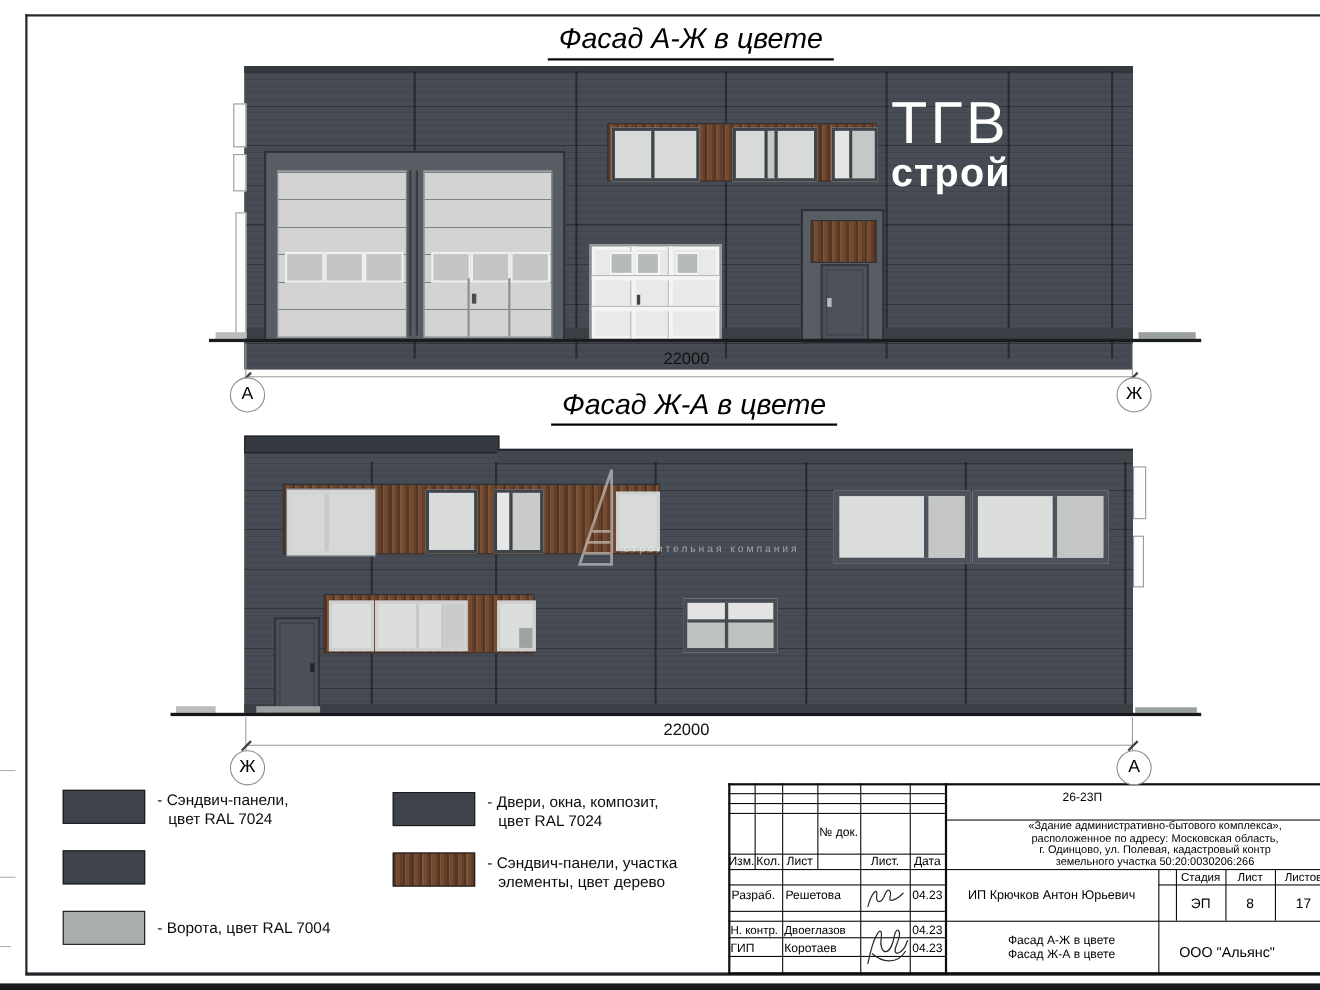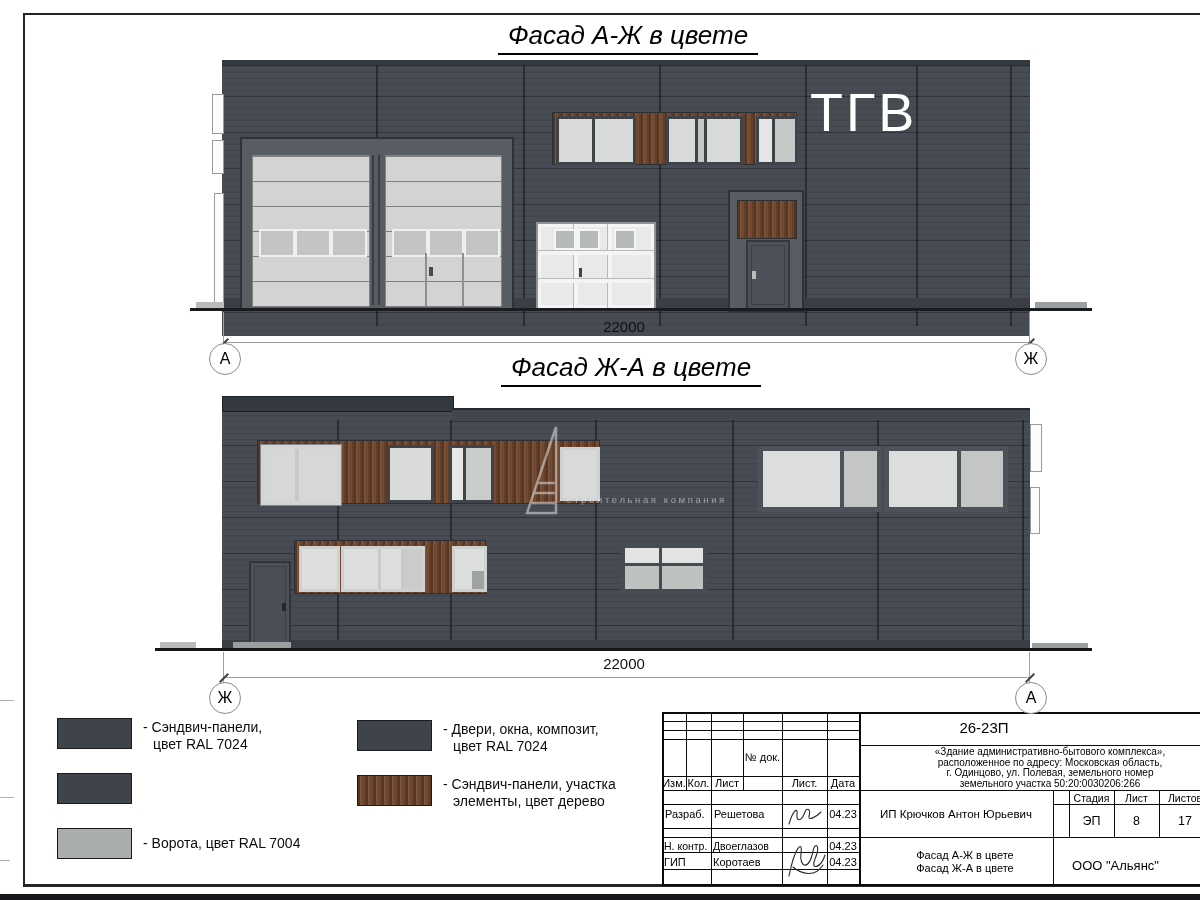--- a/index.html
+++ b/index.html
@@ -117,20 +117,21 @@
       <div class="mull" style="left:35px;width:3px"></div>
     </div>
     <div class="win" style="left:534px;top:56px;width:36px;height:43px">
       <div class="abs" style="left:0;top:0;bottom:0;width:13px;background:#e4e5e4"></div>
       <div class="mull" style="left:13px;width:3px"></div>
       <div class="abs" style="left:16px;top:0;bottom:0;right:0;background:#c5c8c7"></div>
     </div>
 
     <div class="abs" style="left:588px;top:26px;width:210px">
       <div class="logo1">ТГВ</div>
+      <div class="logo2">строй</div>
     </div>
 
     <div class="white-box" style="left:-10px;top:34px;width:10px;height:38px"></div>
     <div class="white-box" style="left:-10px;top:80px;width:10px;height:32px"></div>
     <div class="white-box" style="left:-8px;top:133px;width:8px;height:112px"></div>
   </div>
 
   <div class="pad" style="left:196px;top:302px;width:28px;height:6px;background:#b9bcba"></div>
   <div class="pad" style="left:1035px;top:302px;width:52px;height:6px"></div>
   <div class="abs" style="left:190px;top:308px;width:902px;height:3px;background:#1a1c20"></div>
@@ -282,25 +283,25 @@
   <div class="tbl" style="left:1114px;top:790px;width:1px;height:47px"></div>
   <div class="tbl" style="left:1159px;top:790px;width:1px;height:47px"></div>
 
   <div class="tbt c" style="left:662px;top:777px;width:24px">Изм.</div>
   <div class="tbt c" style="left:686px;top:777px;width:25px">Кол.</div>
   <div class="tbt c" style="left:711px;top:777px;width:32px">Лист</div>
   <div class="tbt c" style="left:743px;top:751px;width:39px">№ док.</div>
   <div class="tbt c" style="left:782px;top:777px;width:45px">Лист.</div>
   <div class="tbt c" style="left:827px;top:777px;width:32px">Дата</div>
 
-  <div class="tbt c" style="left:859px;top:719px;width:250px;font-size:15px">26-23П</div>
+  <div class="tbt c" style="left:859px;top:719px;width:250px;font-size:11px">26-23П</div>
   <div class="abs" style="left:900px;top:747px;width:300px;font-size:10px;line-height:10.5px;text-align:center">
     <div>«Здание административно-бытового комплекса»,</div>
     <div>расположенное по адресу: Московская область,</div>
-    <div>г. Одинцово, ул. Полевая, земельного номер</div>
+    <div>г. Одинцово, ул. Полевая, кадастровый контр</div>
     <div>земельного участка 50:20:0030206:266</div>
   </div>
 
   <div class="tbt" style="left:665px;top:808px">Разраб.</div>
   <div class="tbt" style="left:714px;top:808px">Решетова</div>
   <div class="tbt c" style="left:827px;top:808px;width:32px">04.23</div>
   <div class="tbt" style="left:664px;top:840px;font-size:10.5px">Н. контр.</div>
   <div class="tbt" style="left:713px;top:840px;font-size:10.5px">Двоеглазов</div>
   <div class="tbt c" style="left:827px;top:840px;width:32px">04.23</div>
   <div class="tbt" style="left:664px;top:856px">ГИП</div>

